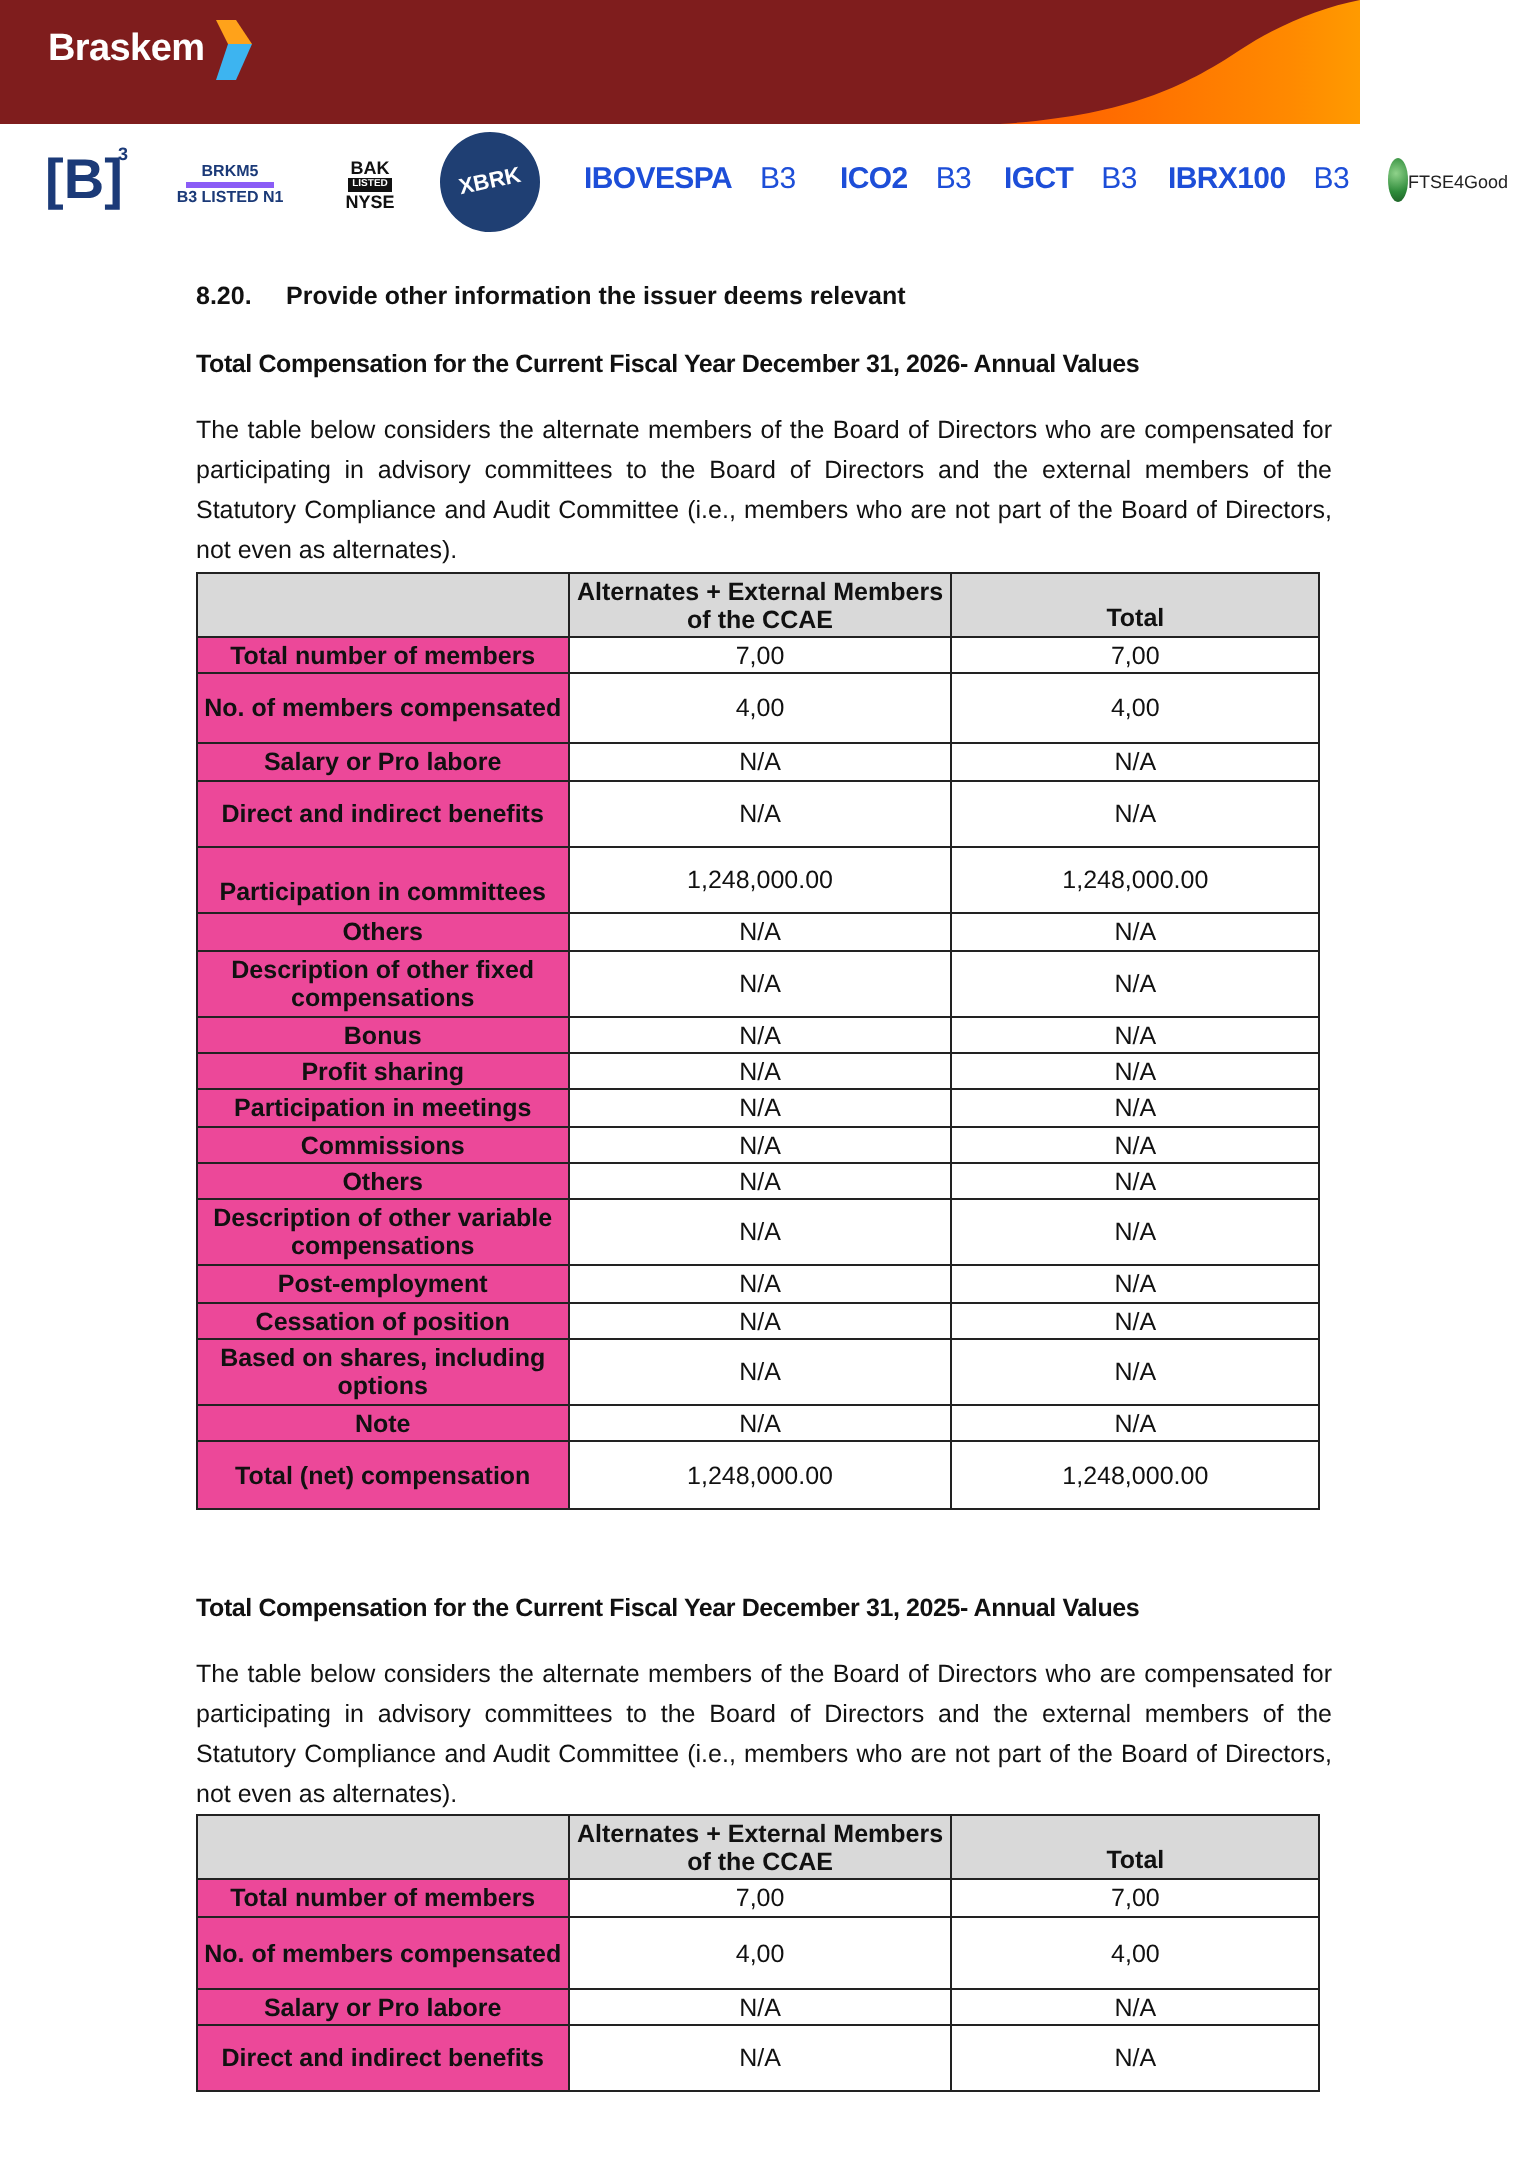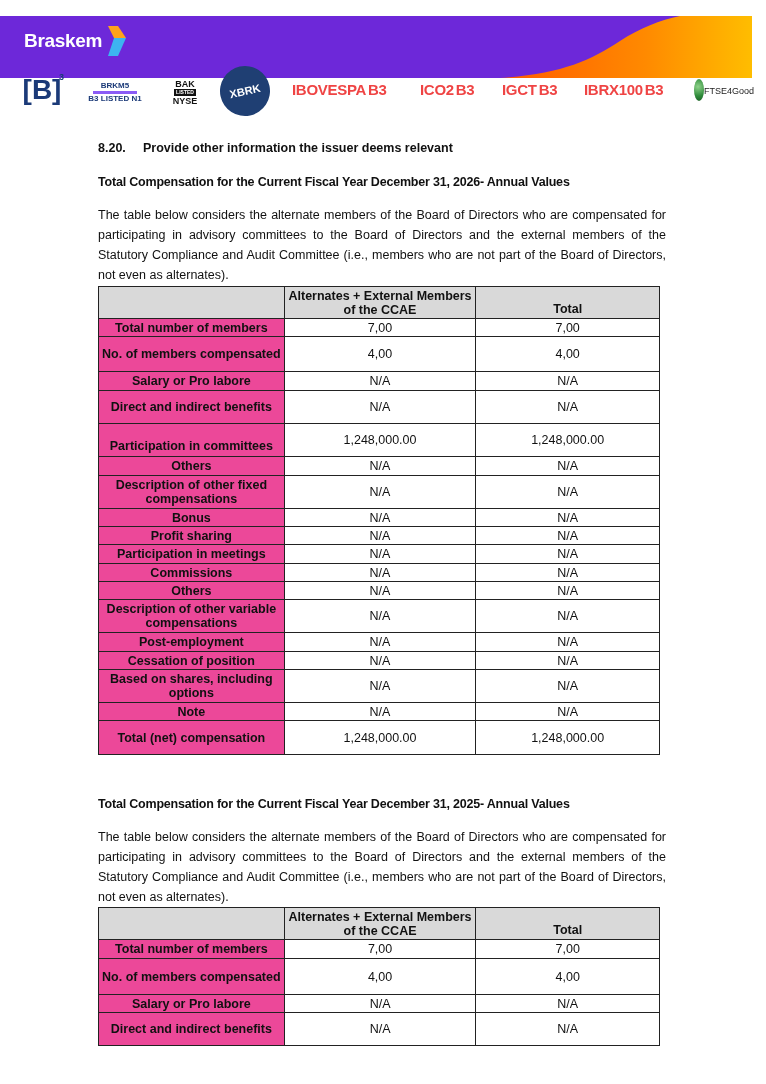--- a/index.html
+++ b/index.html
@@ -1,37 +1,37 @@
 <!DOCTYPE html>
 <html><head>
 <meta charset="utf-8">
 <style>
   * { box-sizing: border-box; margin: 0; padding: 0; }
   html, body { width: 766px; height: 1084px; background: #ffffff; overflow: hidden; }
   body { position: relative; font-family: "Liberation Sans", "DejaVu Sans", sans-serif; color: #111; }
 
   
-  .banner { position: absolute; left: 0; top: 16px; width: 752px; height: 62px; background: #6d28d9; overflow: hidden; }
+  .banner { position: absolute; left: 0; top: 0; width: 680px; height: 62px; background: #7f1d1d; overflow: hidden; }
   .banner svg { position: absolute; left: 0; top: 0; }
   .brand { position: absolute; left: 24px; top: 10px; height: 30px; display: flex; align-items: center; }
   .brand-name { color: #fff; font-size: 19px; font-weight: bold; letter-spacing: -0.3px; }
   .brand-mark { margin-left: 4px; width: 20px; height: 30px; position: relative; }
 
   
   .logos { position: absolute; left: 0; top: 62px; width: 766px; height: 56px; }
   .logo { position: absolute; display: flex; align-items: center; justify-content: center; }
   .b3 { left: 18px; top: 10px; width: 48px; height: 36px; color: #1b3a78; font-weight: bold; font-size: 28px; }
   .b3 .sup { font-size: 9px; position: absolute; top: 0; right: 2px; }
   .brkm5 { left: 80px; top: 18px; width: 70px; height: 24px; flex-direction: column; color: #1b3a78; font-size: 8px; font-weight: bold; line-height: 10px; }
   .brkm5 .top { border-bottom: 3px solid #8b5cf6; padding: 0 8px; }
   .nyse { left: 168px; top: 14px; width: 34px; height: 32px; flex-direction: column; color: #111; font-size: 9px; font-weight: bold; line-height: 10px; }
   .nyse .mid { background: #111; color: #fff; font-size: 5px; padding: 0 2px; line-height: 7px; }
   .xbrk { left: 220px; top: 4px; width: 50px; height: 50px; border-radius: 50%; background: #1f3f73; color: #fff; font-size: 11px; font-weight: bold; transform: rotate(-12deg); }
-  .idx { top: 16px; height: 22px; color: #ef4444; font-size: 15px; font-weight: bold; letter-spacing: -0.3px; }
-  .idx .b3s { font-weight: bold; margin-left: 2px; }
+  .idx { top: 16px; height: 22px; color: #1d4ed8; font-size: 15px; font-weight: bold; letter-spacing: -0.3px; }
+  .idx .b3s { font-weight: normal; margin-left: 14px; }
   .ibov { left: 292px; }
   .ico2 { left: 420px; }
   .igct { left: 502px; }
   .ibrx { left: 584px; }
   .ftse { left: 694px; top: 8px; width: 60px; height: 42px; flex-direction: row; color: #222; font-size: 9px; }
   .ftse .globe { width: 22px; height: 22px; border-radius: 50%; background: radial-gradient(circle at 40% 35%, #8fd28a, #2e8b3a 60%, #1c5e25); margin-bottom: 3px; }
 
   
   .section-title { position: absolute; left: 98px; top: 141px; font-size: 12.5px; font-weight: bold; }
   .section-title .num { display: inline-block; width: 45px; }

